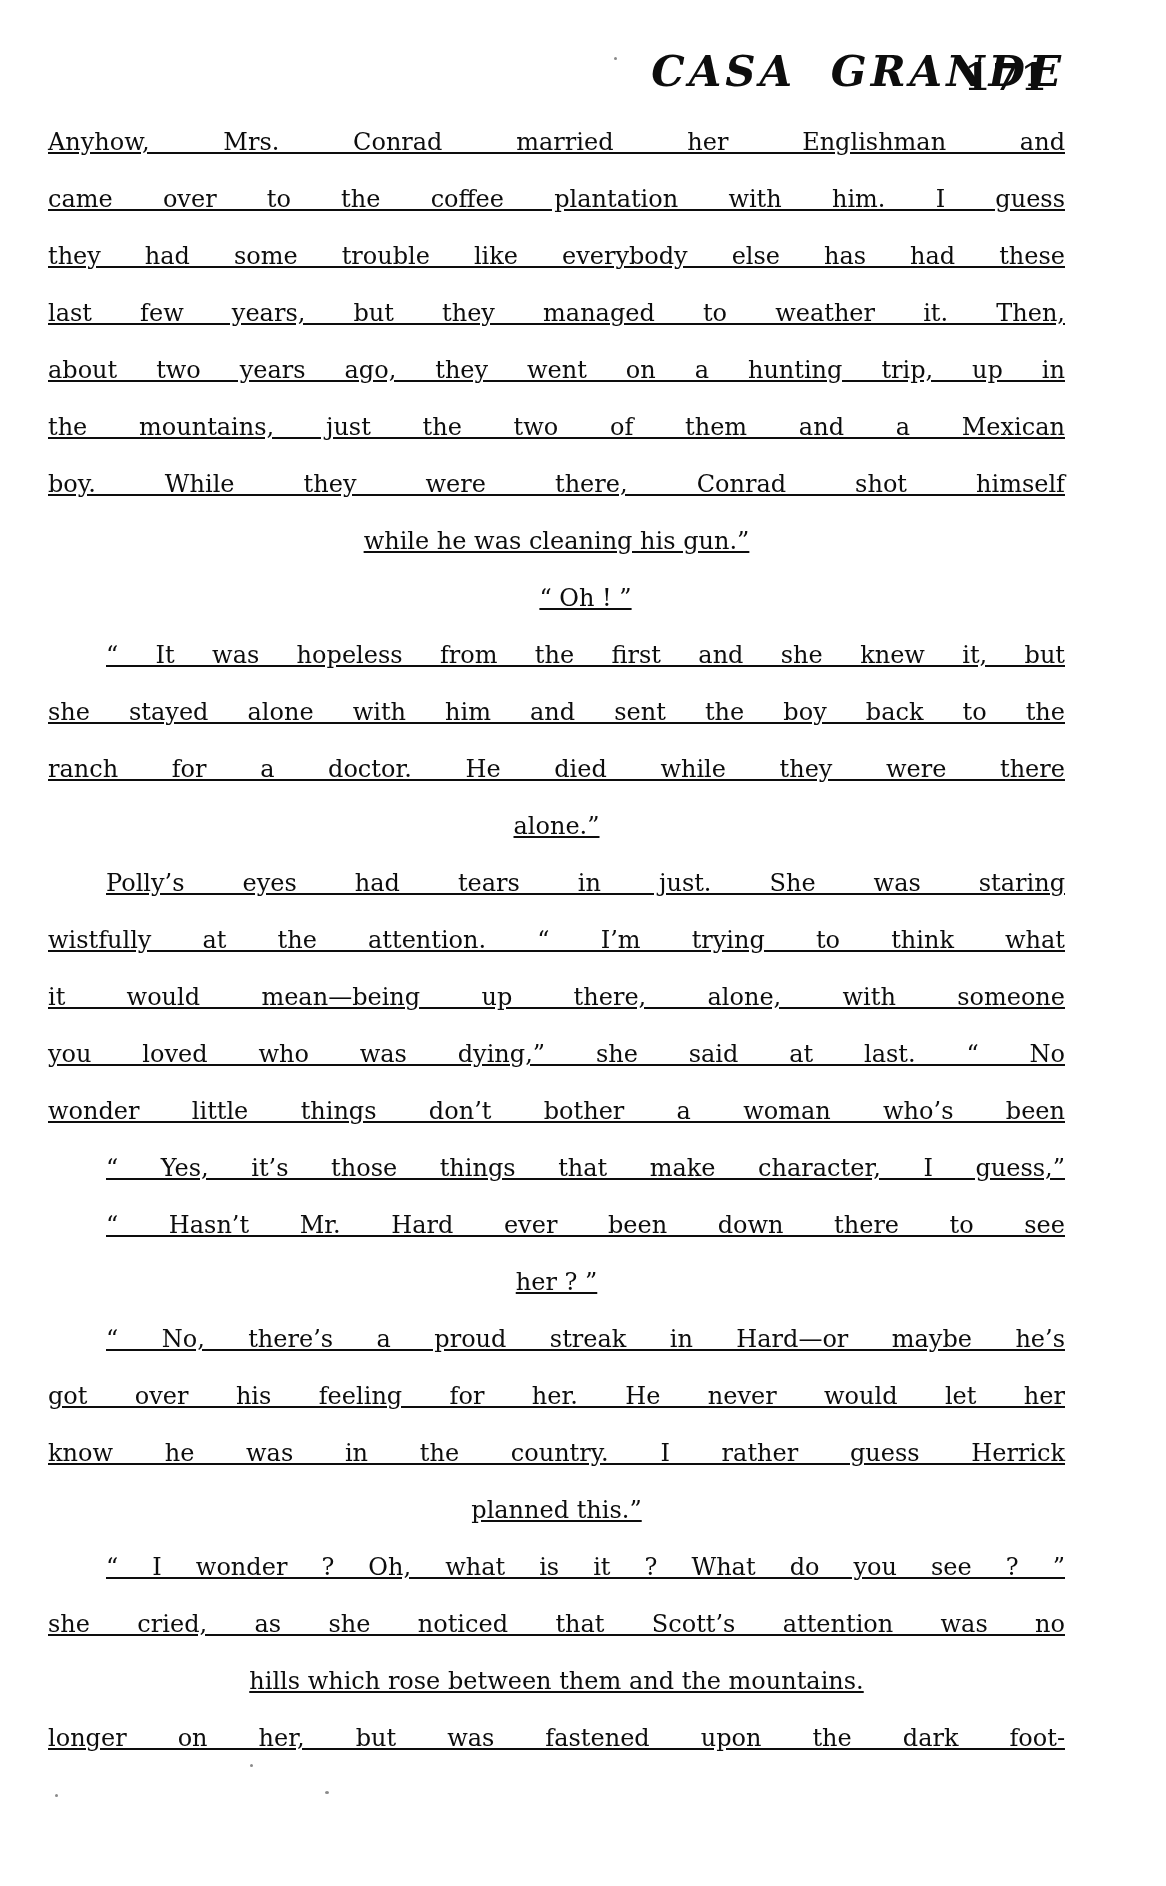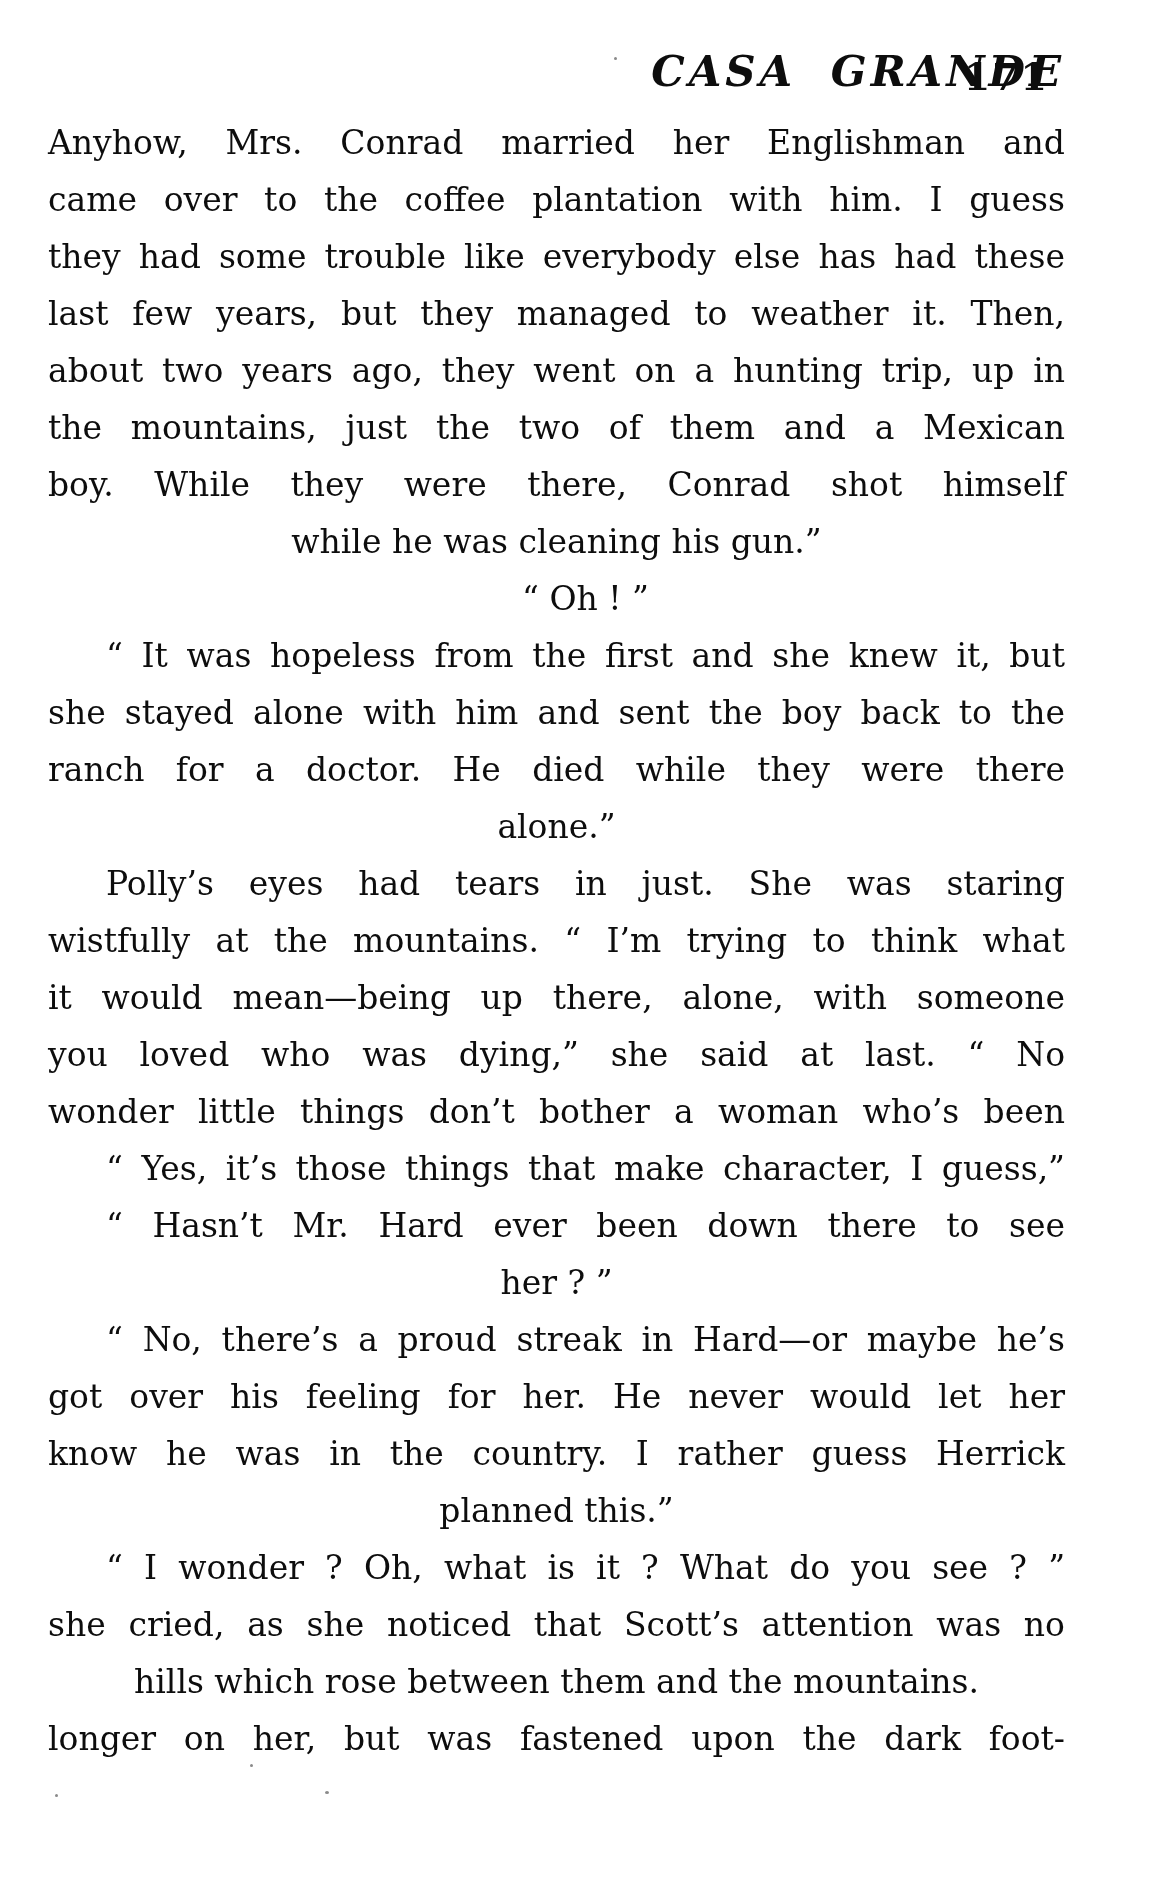--- a/index.html
+++ b/index.html
@@ -44,22 +44,23 @@
   .page-number {
     position: absolute;
     right: 16px;
     top: 16px;
     font-size: 38px;
     font-weight: bold;
     letter-spacing: 2px;
   }
   .text-block {
     margin-top: 14px;
-    font-size: 33px;
+    font-size: 24px;
     line-height: 57px;
+    text-decoration: underline;
   }
   .text-line {
     width: 100%;
     text-align: center;
     white-space: normal;
   }
   .text-line.justify {
     text-align: justify;
     text-align-last: justify;
   }
@@ -94,21 +95,21 @@
         <div class="text-line justify">about two years ago, they went on a hunting trip, up in</div>
         <div class="text-line justify">the mountains, just the two of them and a Mexican</div>
         <div class="text-line justify">boy.  While they were there, Conrad shot himself</div>
         <div class="text-line">while he was cleaning his gun.”</div>
         <div class="text-line indent">“ Oh ! ”</div>
         <div class="text-line justify indent">“ It was hopeless from the first and she knew it, but</div>
         <div class="text-line justify">she stayed alone with him and sent the boy back to the</div>
         <div class="text-line justify">ranch for a doctor.  He died while they were there</div>
         <div class="text-line">alone.”</div>
         <div class="text-line justify indent">Polly’s eyes had tears in just.  She was staring</div>
-        <div class="text-line justify">wistfully at the mountains.  “ I’m trying to think what</div>
+        <div class="text-line justify">wistfully at the attention.  “ I’m trying to think what</div>
         <div class="text-line justify">it would mean—being up there, alone, with someone</div>
         <div class="text-line justify">you loved who was dying,” she said at last.  “ No</div>
         <div class="text-line justify">wonder little things don’t bother a woman who’s been</div>
         <div class="text-line justify indent">“ Yes, it’s those things that make character, I guess,”</div>
         <div class="text-line justify indent">“ Hasn’t Mr. Hard ever been down there to see</div>
         <div class="text-line">her ? ”</div>
         <div class="text-line justify indent">“ No, there’s a proud streak in Hard—or maybe he’s</div>
         <div class="text-line justify">got over his feeling for her.  He never would let her</div>
         <div class="text-line justify">know he was in the country.  I rather guess Herrick</div>
         <div class="text-line">planned this.”</div>

